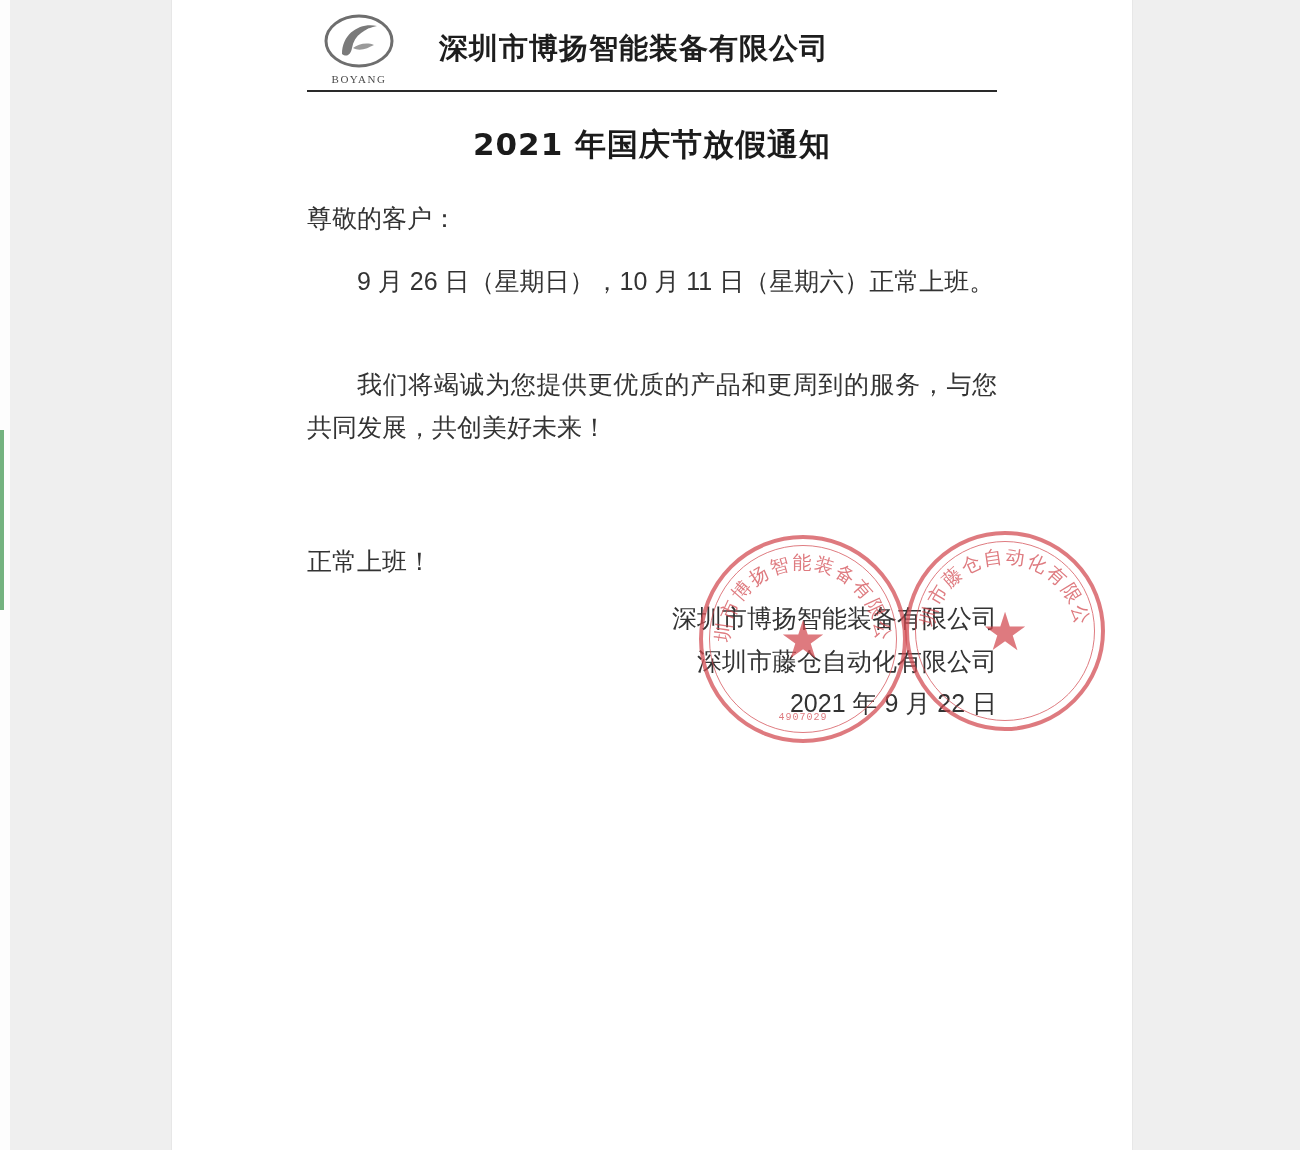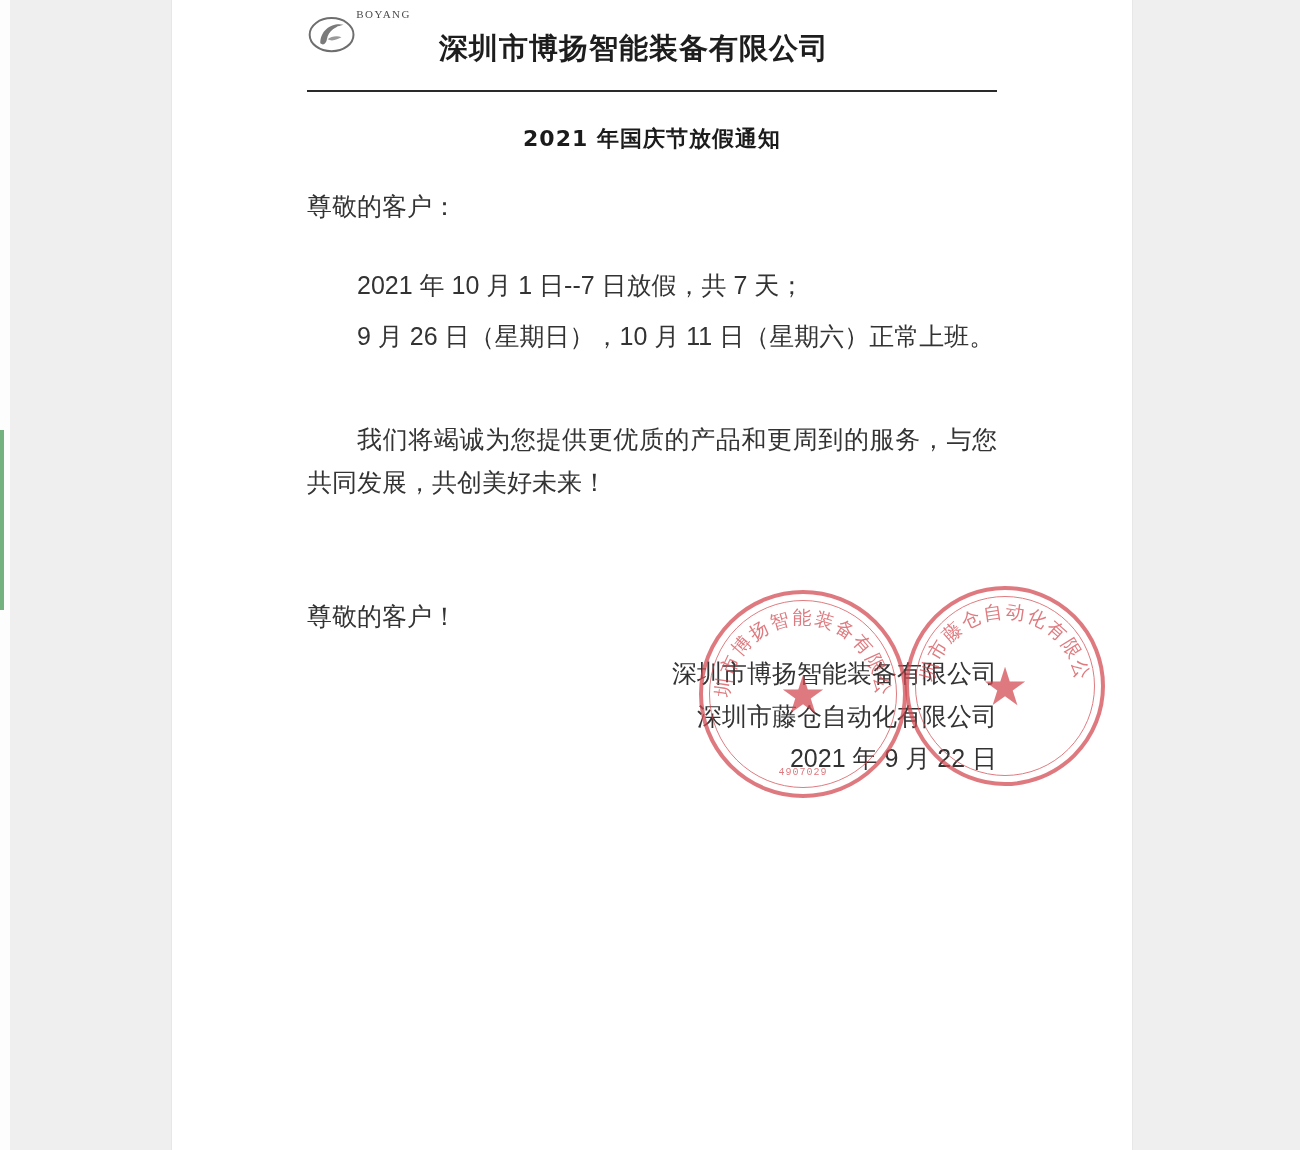--- a/index.html
+++ b/index.html
@@ -57,21 +57,22 @@
     border-bottom: 2px solid #2a2a2a;
     height: 92px;
     box-sizing: border-box;
   }
   .logo {
     position: relative;
     width: 104px;
     height: 84px;
     flex: 0 0 104px;
     display: flex;
-    flex-direction: row;
+    flex-direction: column;
+    align-items: center;
     justify-content: center;
   }
   .logo svg { display: block; }
   .logo .logo-word {
     font-family: "Liberation Serif", serif;
     font-size: 11px;
     letter-spacing: 1.5px;
     color: #4a4a4a;
     margin-top: 1px;
   }
@@ -89,30 +90,30 @@
   .doc-body {
     width: 690px;
     margin: 0 auto;
     padding-top: 26px;
     box-sizing: border-box;
     color: #2b2b2b;
   }
   .doc-title {
     text-align: center;
     font-family: "DejaVu Sans", sans-serif;
-    font-size: 22px;
+    font-size: 31px;
     font-weight: 700;
     color: #1b1b1b;
     letter-spacing: 1px;
     margin: 6px 0 34px 0;
   }
   .salutation {
     font-size: 25px;
     line-height: 1.45;
-    margin: 0 0 40px 0;
+    margin: 0 0 24px 0;
     color: #333;
   }
   .para {
     font-size: 25px;
     line-height: 1.72;
     margin: 0 0 8px 0;
     color: #333;
     text-align: justify;
   }
   .indent { text-indent: 2em; }
@@ -221,33 +222,32 @@
       <div class="company-name">深圳市博扬智能装备有限公司</div>
     </div>
 
     <div class="doc-body">
       <div class="doc-title">2021 年国庆节放假通知</div>
 
       <p class="salutation">尊敬的客户：</p>
 
 
 
-      <p class="para indent">2021 年 10 月 1 日--7 日放假，共 7 天；</p>
 
       <p class="para indent">9 月 26 日（星期日），10 月 11 日（星期六）正常上班。</p>
 
       <div class="spacer-lg"></div>
 
       <p class="para indent">我们将竭诚为您提供更优质的产品和更周到的服务，与您共同发展，共创美好未来！</p>
 
       <div class="spacer-xl"></div>
     </div>
 
     <div class="sign-area">
-      <div class="notice-line">尊敬的客户！</div>
+      <div class="notice-line">正常上班！</div>
 
       <div class="stamp" id="stamp-left">
         <div class="ring"></div>
         <div class="arc-text">
           <svg width="200" height="200" viewBox="0 0 200 200">
             <defs>
               <path id="arcL" d="M 26 104 A 74 74 0 0 1 174 104"></path>
             </defs>
             <text font-family="'DejaVu Sans', sans-serif" font-size="19" fill="#d2484f" letter-spacing="2">
               <textPath href="#arcL" startOffset="50%" text-anchor="middle">深圳市博扬智能装备有限公司</textPath>

